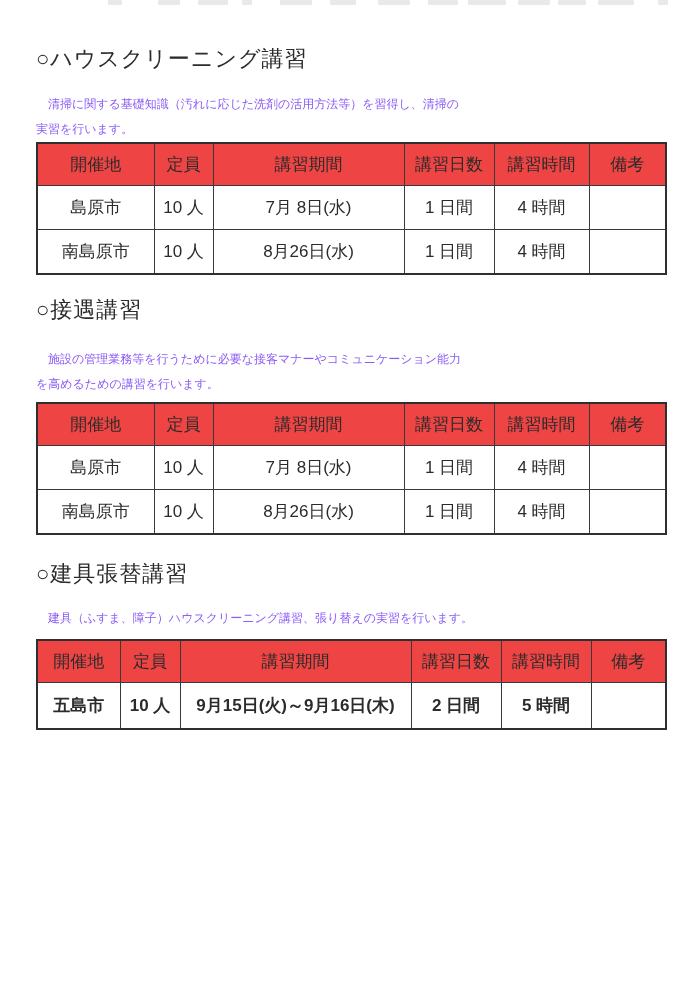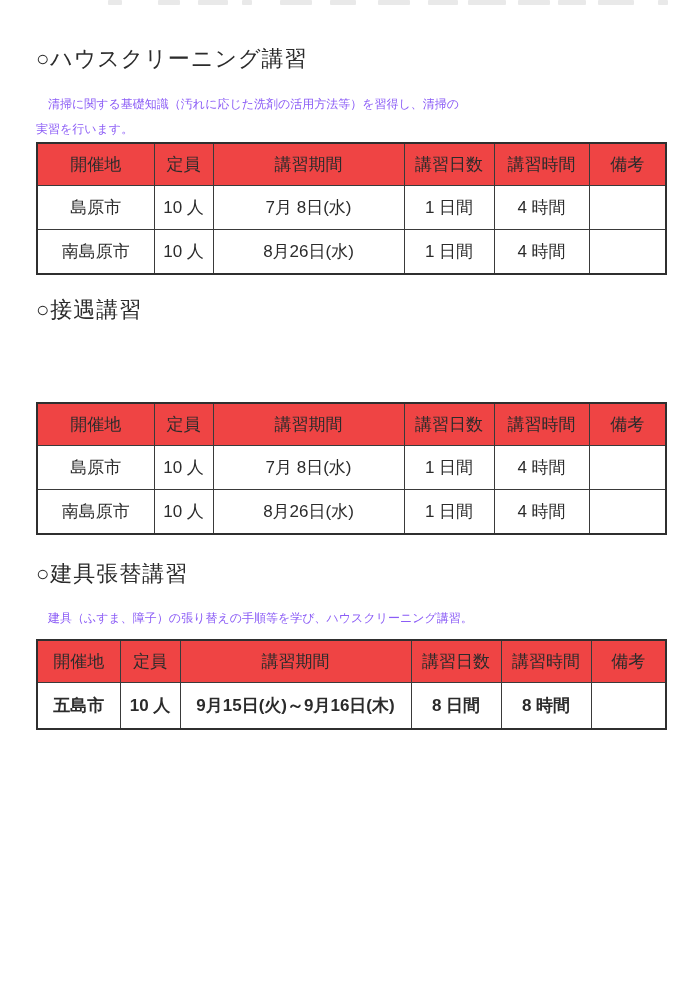--- a/index.html
+++ b/index.html
@@ -115,20 +115,24 @@
         <td>10 人</td>
         <td>8月26日(水)</td>
         <td>1 日間</td>
         <td>4 時間</td>
         <td></td>
       </tr>
     </tbody>
   </table>
 
   <div id="title2" class="sec-title">○接遇講習</div>
+  <div id="desc2" class="sec-desc">
+    <div class="line">　施設の管理業務等を行うために必要な接客マナーやコミュニケーション能力</div>
+    <div class="line">を高めるための講習を行います。</div>
+  </div>
   <table id="t2" class="course-table tbl-a">
     <colgroup>
         <col class="c1">
         <col class="c2">
         <col class="c3">
         <col class="c4">
         <col class="c5">
         <col class="c6">
       </colgroup>
     <thead>
@@ -156,21 +160,21 @@
         <td>8月26日(水)</td>
         <td>1 日間</td>
         <td>4 時間</td>
         <td></td>
       </tr>
     </tbody>
   </table>
 
   <div id="title3" class="sec-title">○建具張替講習</div>
   <div id="desc3" class="sec-desc">
-    <div class="line">　建具（ふすま、障子）の張り替えの手順等を学び、ハウスクリーニング講習。</div>
+    <div class="line">　建具（ふすま、障子）ハウスクリーニング講習、張り替えの実習を行います。</div>
   </div>
   <table id="t3" class="course-table tbl-b">
     <colgroup>
         <col class="c1">
         <col class="c2">
         <col class="c3">
         <col class="c4">
         <col class="c5">
         <col class="c6">
       </colgroup>
@@ -182,20 +186,20 @@
         <th>講習日数</th>
         <th>講習時間</th>
         <th>備考</th>
       </tr>
     </thead>
     <tbody>
       <tr>
         <td>五島市</td>
         <td>10 人</td>
         <td>9月15日(火)～9月16日(木)</td>
-        <td>8 日間</td>
-        <td>8 時間</td>
+        <td>2 日間</td>
+        <td>5 時間</td>
         <td></td>
       </tr>
     </tbody>
   </table>
 
 </div>
 
 </body></html>

